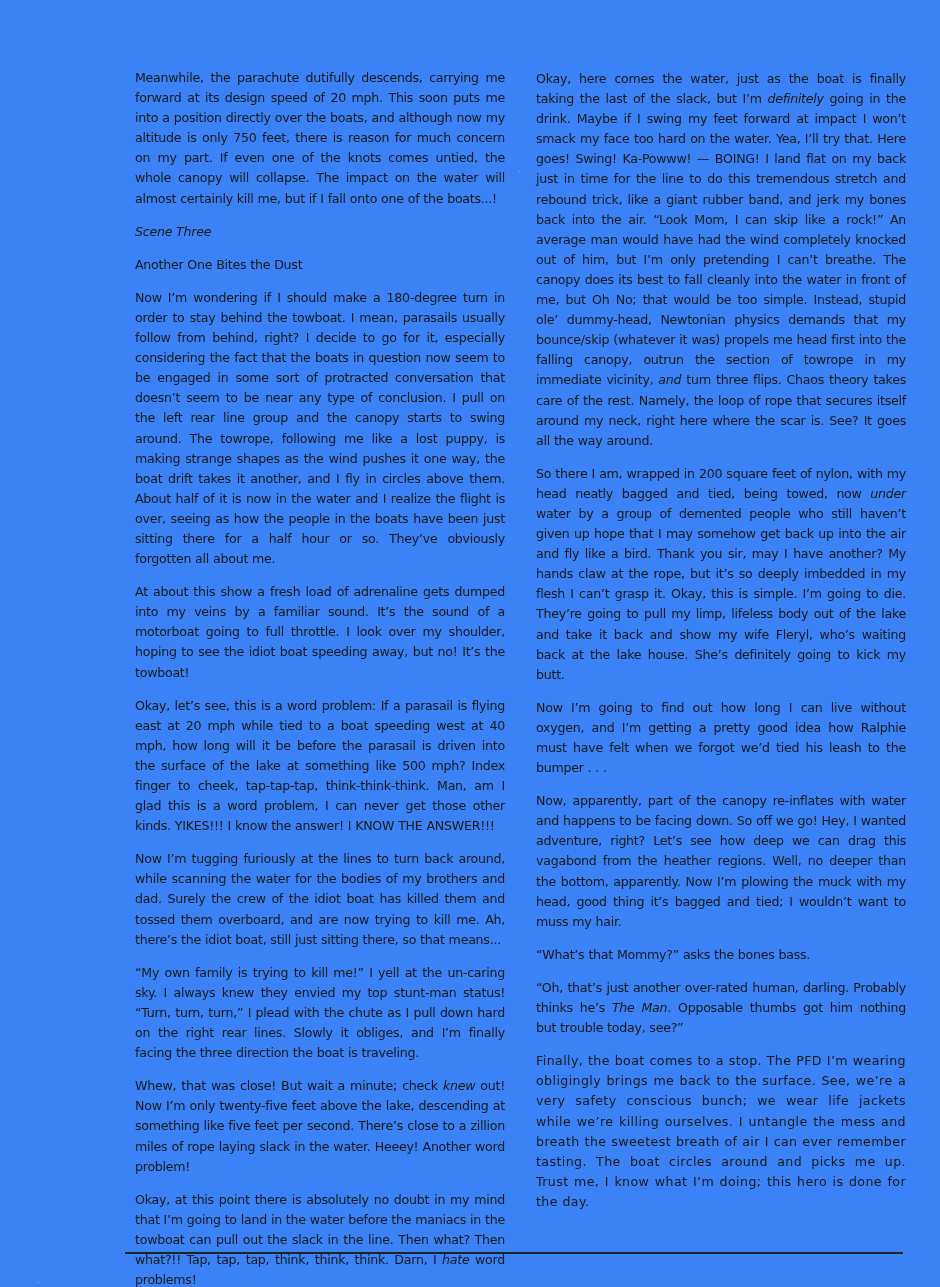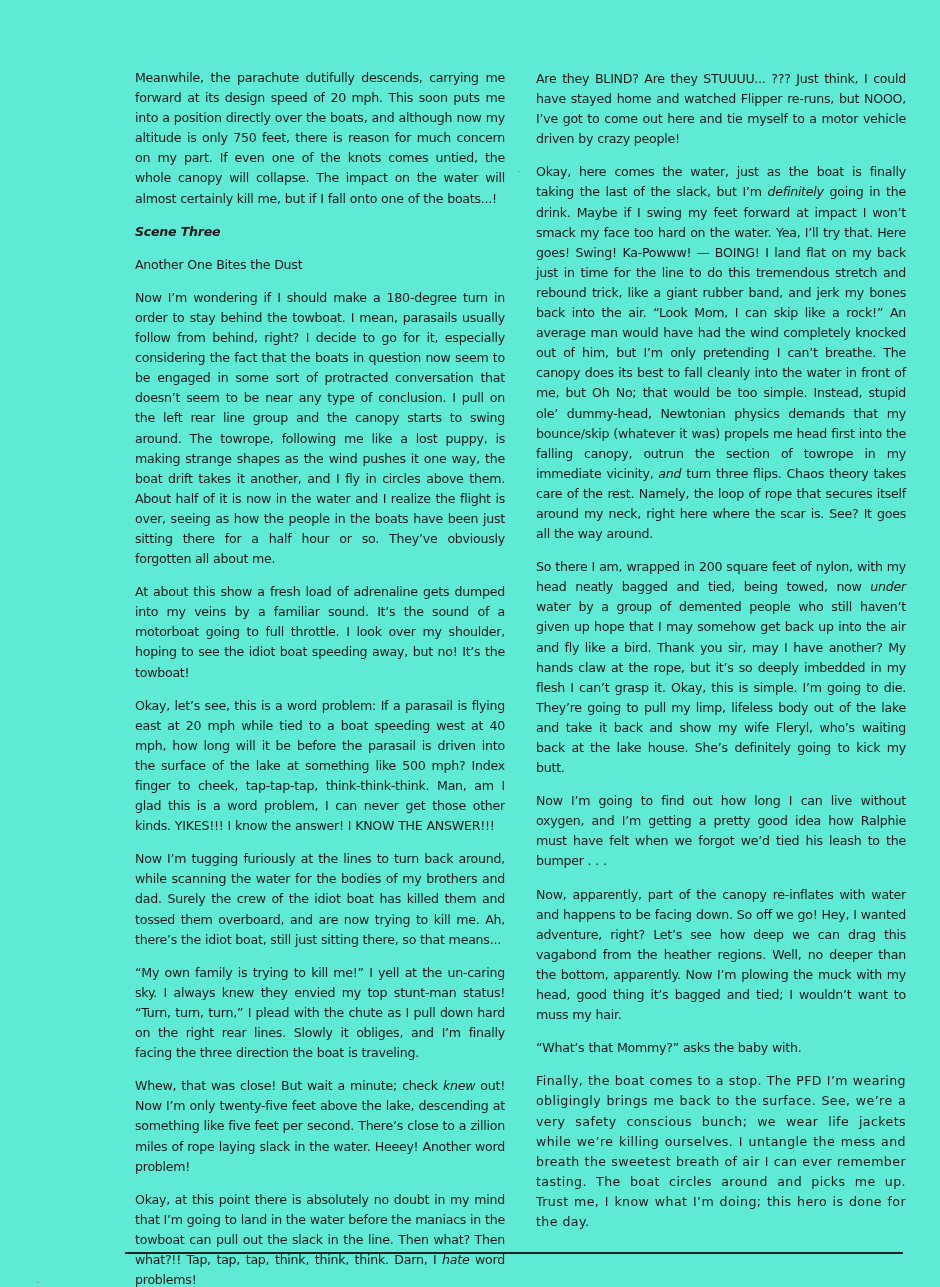--- a/index.html
+++ b/index.html
@@ -1,27 +1,27 @@
 <!DOCTYPE html>
 <html><head>
 <meta charset="utf-8">
 <style>
   html, body { margin: 0; padding: 0; background: #ffffff; }
   body { width: 940px; height: 1287px; position: relative; overflow: hidden; }
-  .page { position: absolute; left: 0; top: 0; width: 940px; height: 1287px; background: #5eead4; }
+  .page { position: absolute; left: 0; top: 0; width: 940px; height: 1287px; background: #3b82f6; }
   .col {
     position: absolute; top: 68px; width: 370px;
     font-family: "DejaVu Sans", sans-serif;
     font-size: 12.6px; line-height: 20.1px; color: #1a1a1a;
     text-align: justify; letter-spacing: -0.25px; word-spacing: 0.2px;
   }
   .col-left { left: 135px; }
   .col-right { left: 536px; top: 69px; }
   .col p { margin: 0 0 13px 0; }
-  .scene-label { font-style: italic; font-weight: bold; margin: 0; }
+  .scene-label { font-style: italic; font-weight: normal; margin: 0; }
   .scene-title { font-weight: normal; margin: 0; }
   .col p.last { margin-bottom: 0; }
   em { font-style: italic; }
   .rule {
     position: absolute; left: 125px; top: 1252px; width: 778px; height: 2px;
     background: #222;
   }
   .speck { position: absolute; width: 2px; height: 1px; background: #999; }
 </style>
 </head>
@@ -37,25 +37,25 @@
     <p>At about this show a fresh load of adrenaline gets dumped into my veins by a familiar sound.  It’s the sound of a motorboat going to full throttle.  I look over my shoulder, hoping to see the idiot boat speeding away, but no!  It’s the towboat!</p>
     <p>Okay, let’s see, this is a word problem:  If a parasail is flying east at 20 mph while tied to a boat speeding west at 40 mph, how long will it be before the parasail is driven into the surface of the lake at something like 500 mph?    Index finger to cheek, tap-tap-tap, think-think-think.  Man, am I glad this is a word problem, I can never get those other kinds.  YIKES!!!  I know the answer!  I KNOW THE ANSWER!!!</p>
     <p>Now I’m tugging furiously at the lines to turn back around, while scanning the water for the bodies of my brothers and dad.  Surely the crew of the idiot boat has killed them and tossed them overboard, and are now trying to kill me.  Ah, there’s the idiot boat, still just sitting there, so that means...</p>
     <p>“My own family is trying to kill me!”  I yell at the un-caring sky.  I always knew they envied my top stunt-man status!   “Turn, turn, turn,” I plead with the chute as I pull down hard on the right rear lines.  Slowly it obliges, and I’m finally facing the three direction the boat is traveling.</p>
     <p><span>Whew, that was close!  But wait a minute; check </span><em>knew</em><span> out!  Now I’m only twenty-five feet above the lake, descending at something like five feet per second.  There’s close to a zillion miles of rope laying slack in the water.  Heeey!  Another word problem!</span></p>
     <p><span>Okay, at this point there is absolutely no doubt in my mind that I’m going to land in the water before the maniacs in the towboat can pull out the slack in the line.  Then what?  Then what?!!  Tap, tap, tap, think, think, think.  Darn, I </span><em>hate</em><span> word problems!</span></p>
 
   </div>
 
   <div class="col col-right">
-    <p>Are they BLIND?   Are they STUUUU... ???  Just think, I could have stayed home and watched Flipper re-runs, but NOOO, I’ve got to come out here and tie myself to a motor vehicle driven by crazy people!</p>
     <p><span>Okay, here comes the water, just as the boat is finally taking the last of the slack, but I’m </span><em>definitely</em><span> going in the drink.  Maybe if I swing my feet forward at impact I won’t smack my face too hard on the water.  Yea, I’ll try that.  Here goes!  Swing!  Ka-Powww! — BOING!   I land flat on my back just in time for the line to do this tremendous stretch and rebound trick, like a giant rubber band, and jerk my bones back into the air.  “Look Mom, I can skip like a rock!”  An average man would have had the wind completely knocked out of him, but I’m only pretending I can’t breathe.  The canopy does its best to fall cleanly into the water in front of me, but Oh No; that would be too simple.  Instead, stupid ole’ dummy-head, Newtonian physics demands that my bounce/skip (whatever it was) propels me head first into the falling canopy, outrun the section of towrope in my immediate vicinity, </span><em>and</em><span> turn three flips.  Chaos theory takes care of the rest.  Namely, the loop of rope that secures itself around my neck, right here where the scar is.  See?  It goes all the way around.</span></p>
     <p><span>So there I am, wrapped in 200 square feet of nylon, with my head neatly bagged and tied, being towed, now </span><em>under</em><span> water by a group of demented people who still haven’t given up hope that I may somehow get back up into the air and fly like a bird.  Thank you sir, may I have another?  My hands claw at the rope, but it’s so deeply imbedded in my flesh I can’t grasp it.  Okay, this is simple. I’m going to die.  They’re going to pull my limp, lifeless body out of the lake and take it back and show my wife Fleryl, who’s waiting back at the lake house.  She’s definitely going to kick my butt.</span></p>
     <p>Now I’m going to find out how long I can live without oxygen, and I’m getting a pretty good idea how Ralphie must have felt when we forgot we’d tied his leash to the bumper . . .</p>
     <p>Now, apparently, part of the canopy re-inflates with water and happens to be facing down.  So off we go!  Hey, I wanted adventure, right?  Let’s see how deep we can drag this vagabond from the heather regions.  Well, no deeper than the bottom, apparently.  Now I’m plowing the muck with my head, good thing it’s bagged and tied; I wouldn’t want to muss my hair.</p>
-    <p>“What’s that Mommy?” asks the baby with.</p>
+    <p>“What’s that Mommy?” asks the bones bass.</p>
+    <p><span>“Oh, that’s just another over-rated human, darling.  Probably thinks he’s </span><em>The Man</em><span>.  Opposable thumbs got him nothing but trouble today, see?”</span></p>
     <p class="last" style="letter-spacing:0.4px;"><span>Finally, the boat comes to a stop.  The PFD I’m wearing obligingly brings me back to the surface.  See, we’re a very safety conscious bunch; we wear life jackets while we’re killing ourselves.  I untangle the mess and breath the sweetest breath of air I can ever remember tasting.  The boat circles around and picks me up.  Trust me, I know what I’m doing;  this hero is done for the day.</span></p>
   </div>
 
   <div class="rule"></div>
   <div class="speck" style="left:518px; top:171px;"></div>
   <div class="speck" style="left:37px; top:1282px;"></div>
 </div>
 
 </body></html>

